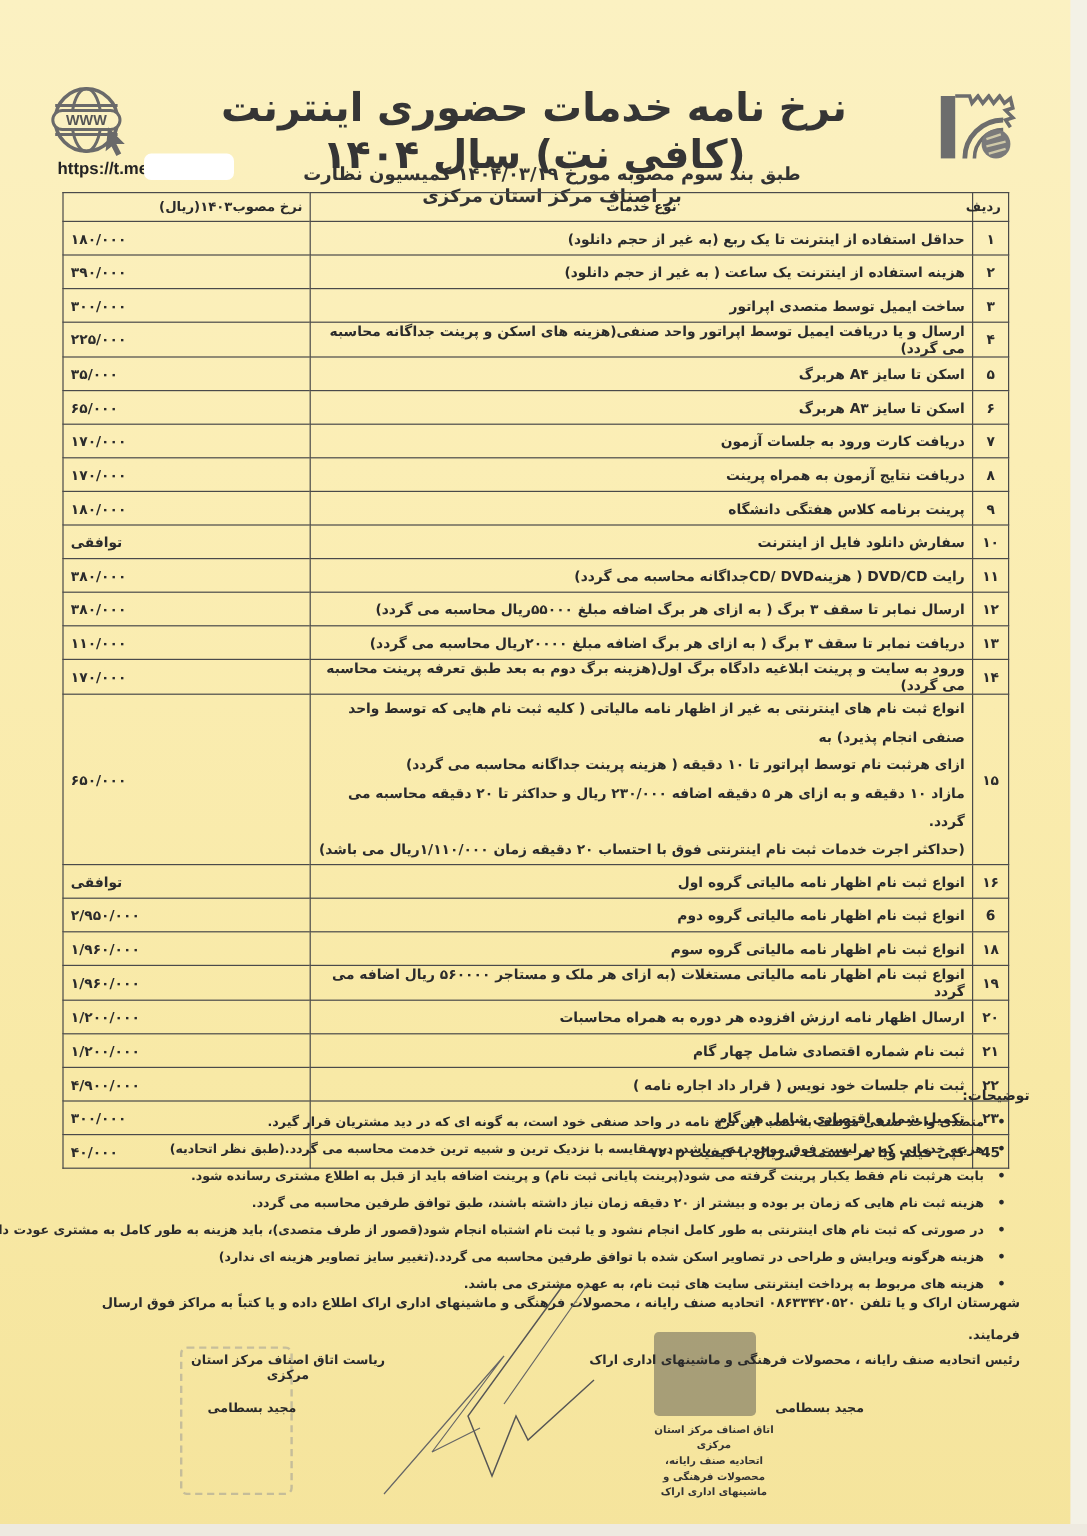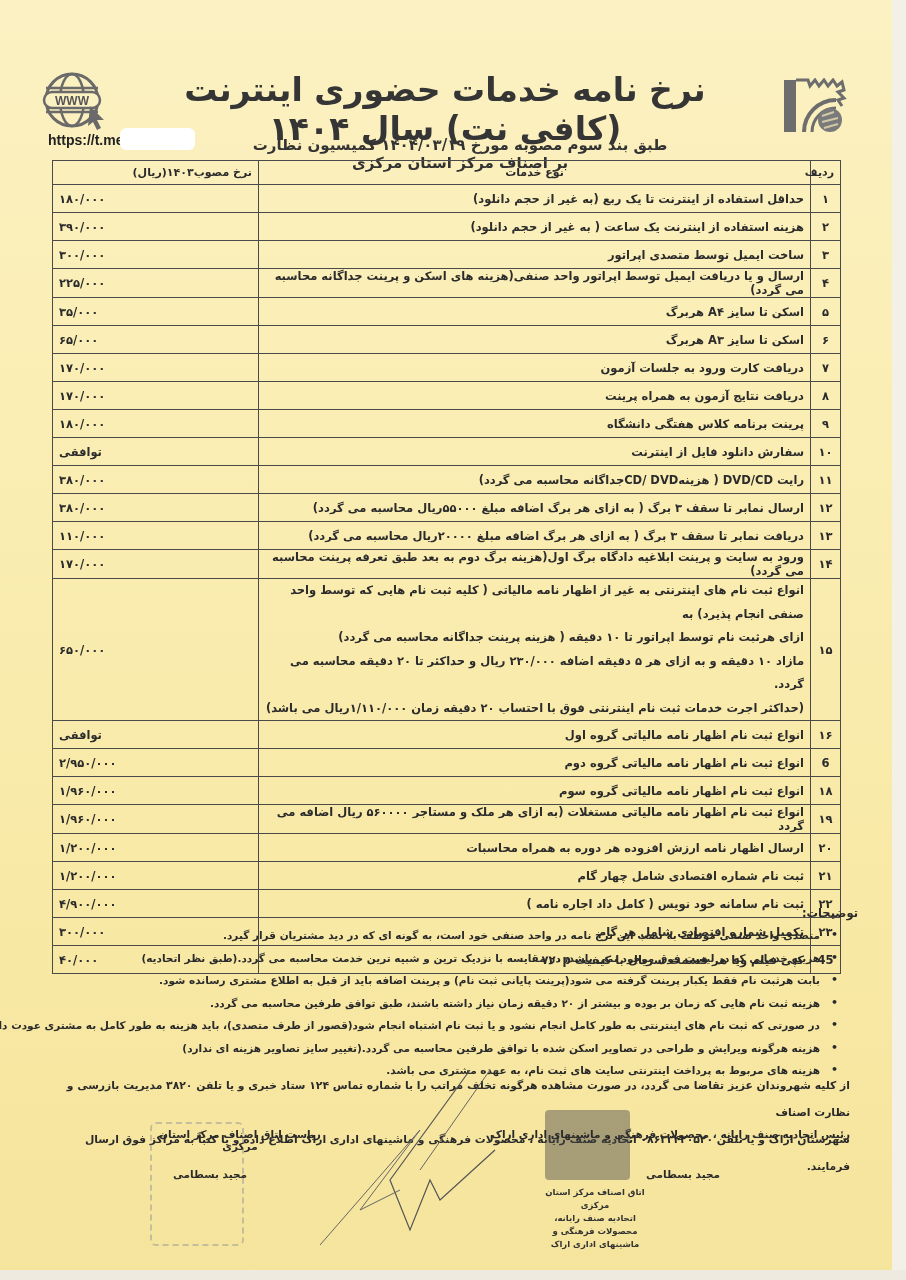--- a/index.html
+++ b/index.html
@@ -210,21 +210,21 @@
         <td class="svc">ارسال اظهار نامه ارزش افزوده هر دوره به همراه محاسبات</td>
         <td class="price">۱/۲۰۰/۰۰۰</td>
       </tr>
     <tr>
         <td class="num">۲۱</td>
         <td class="svc">ثبت نام شماره اقتصادی شامل چهار گام</td>
         <td class="price">۱/۲۰۰/۰۰۰</td>
       </tr>
     <tr>
         <td class="num">۲۲</td>
-        <td class="svc">ثبت نام سامانه خود نویس ( کامل داد اجاره نامه )</td>
+        <td class="svc">ثبت نام جلسات خود نویس ( قرار داد اجاره نامه )</td>
         <td class="price">۴/۹۰۰/۰۰۰</td>
       </tr>
     <tr>
         <td class="num">۲۳</td>
         <td class="svc">تکمیل شماره اقتصادی شامل هر گام</td>
         <td class="price">۳۰۰/۰۰۰</td>
       </tr>
     <tr>
         <td class="num">45</td>
         <td class="svc">کپی فیلم ویا هر قسمت سریال با کیفیت ۷۲۰p</td>
@@ -240,21 +240,20 @@
     <li>هزینه خدماتی که در لیست فوق موجود نمی باشد، در مقایسه با نزدیک ترین و شبیه ترین خدمت محاسبه می گردد.(طبق نظر اتحادیه)</li>
     <li>بابت هرثبت نام فقط یکبار پرینت گرفته می شود(پرینت پایانی ثبت نام) و پرینت اضافه باید از قبل به اطلاع مشتری رسانده شود.</li>
     <li>هزینه ثبت نام هایی که زمان بر بوده و بیشتر از ۲۰ دقیقه زمان نیاز داشته باشند، طبق توافق طرفین محاسبه می گردد.</li>
     <li>در صورتی که ثبت نام های اینترنتی به طور کامل انجام نشود و یا ثبت نام اشتباه انجام شود(قصور از طرف متصدی)، باید هزینه به طور کامل به مشتری عودت داده شود.</li>
     <li>هزینه هرگونه ویرایش و طراحی در تصاویر اسکن شده با توافق طرفین محاسبه می گردد.(تغییر سایز تصاویر هزینه ای ندارد)</li>
     <li>هزینه های مربوط به پرداخت اینترنتی سایت های ثبت نام، به عهده مشتری می باشد.</li>
   </ul>
 </div>
 
 <div class="footer-text">
-  <div>از کلیه شهروندان عزیز تقاضا می گردد، در صورت مشاهده هرگونه تخلف مراتب را با شماره تماس ۱۲۴ ستاد خبری و یا تلفن ۳۸۲۰ مدیریت بازرسی و نظارت اصناف</div>
   <div>شهرستان اراک و یا تلفن ۰۸۶۳۳۴۲۰۵۲۰ اتحادیه صنف رایانه ، محصولات فرهنگی و ماشینهای اداری اراک اطلاع داده و یا کتباً به مراکز فوق ارسال فرمایند.</div>
 </div>
 
 <div class="stamp-left"></div>
 <div class="sig-left-title">ریاست اتاق اصناف مرکز استان مرکزی</div>
 <div class="sig-left-name">مجید بسطامی</div>
 
 <svg class="signature" viewBox="0 0 200 190">
   <path d="M170 10 L90 120 L110 170 L130 120 L140 140 L195 90" fill="none" stroke="#555" stroke-width="1.2"></path>
   <path d="M190 10 L120 110 M20 185 L120 70 L60 150 L100 130" fill="none" stroke="#666" stroke-width="1"></path>

